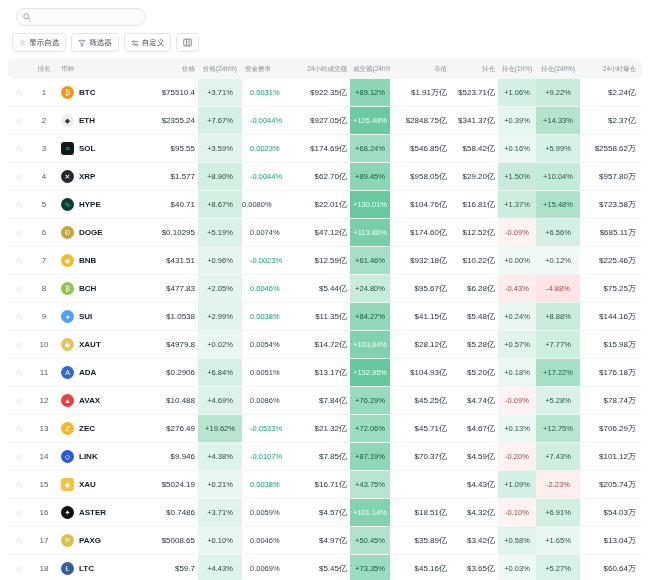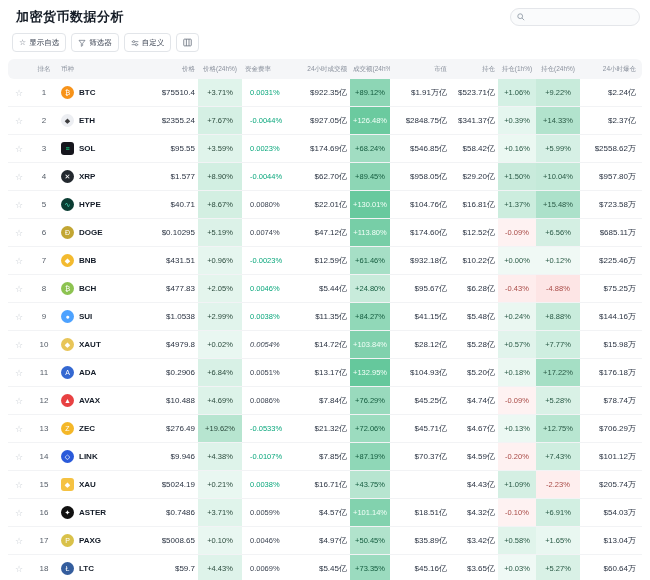--- a/index.html
+++ b/index.html
@@ -28,21 +28,20 @@
   .coinwrap{display:flex;align-items:center;gap:5px}
   .cicon{width:13px;height:13px;border-radius:50%;display:flex;align-items:center;justify-content:center;font-size:7px;flex:none;line-height:1}
   .cicon.square{border-radius:3px}
   .sym{font-weight:bold;color:#141c28;font-size:8px}
   .liq{padding-right:6px}
 </style>
 </head>
 <body>
 
 <div class="topbar">
-  <h1 class="title">加密货币数据分析</h1>
   <div class="search">
     <span class="sicon">
       <svg width="8" height="8" viewBox="0 0 10 10">
           <circle cx="4" cy="4" r="3" fill="none" stroke="currentColor" stroke-width="1.2"></circle>
           <line x1="6.3" y1="6.3" x2="9" y2="9" stroke="currentColor" stroke-width="1.2"></line>
         </svg>
     </span>
     <input placeholder="" style="">
   </div>
 </div>
@@ -202,21 +201,21 @@
         <td class="star">☆</td>
         <td class="rank">5</td>
         <td class="l">
           <span class="coinwrap">
             <span class="cicon" style="background: rgb(11, 61, 51); color: rgb(80, 227, 194);">∿</span>
             <span class="sym">HYPE</span>
           </span>
         </td>
         <td class="r">$40.71</td>
         <td class="c pct" style="background: rgba(38, 177, 115, 0.204); color: rgb(42, 74, 60);">+8.67%</td>
-        <td class="l pct" style="color: rgb(58, 66, 80); padding-left: 8px;">0.0080%</td>
+        <td class="l pct" style="color: rgb(58, 66, 80); padding-left: 0;">0.0080%</td>
         <td class="r">$22.01亿</td>
         <td class="c pct" style="background: rgba(38, 177, 115, 0.694); color: rgb(242, 255, 248);">+130.01%</td>
         <td class="r">$104.76亿</td>
         <td class="r">$16.81亿</td>
         <td class="c pct" style="background: rgba(38, 177, 115, 0.235); color: rgb(42, 90, 70);">+1.37%</td>
         <td class="c pct" style="background: rgba(38, 177, 115, 0.38); color: rgb(42, 90, 70);">+15.48%</td>
         <td class="r liq">$723.58万</td>
       </tr>
       <tr>
         <td class="star">☆</td>
@@ -302,21 +301,21 @@
         <td class="star">☆</td>
         <td class="rank">10</td>
         <td class="l">
           <span class="coinwrap">
             <span class="cicon" style="background: rgb(232, 197, 88); color: rgb(255, 255, 255);">◆</span>
             <span class="sym">XAUT</span>
           </span>
         </td>
         <td class="r">$4979.8</td>
         <td class="c pct" style="background: rgba(38, 177, 115, 0.1); color: rgb(42, 74, 60);">+0.02%</td>
-        <td class="l pct" style="color: rgb(58, 66, 80); padding-left: 8px; font-style: italic;">0.0054%</td>
+        <td class="l pct" style="color: rgb(58, 66, 80); padding-left: 8px;">0.0054%</td>
         <td class="r">$14.72亿</td>
         <td class="c pct" style="background: rgba(38, 177, 115, 0.584); color: rgb(242, 255, 248);">+103.84%</td>
         <td class="r">$28.12亿</td>
         <td class="r">$5.28亿</td>
         <td class="c pct" style="background: rgba(38, 177, 115, 0.137); color: rgb(42, 90, 70);">+0.57%</td>
         <td class="c pct" style="background: rgba(38, 177, 115, 0.224); color: rgb(42, 90, 70);">+7.77%</td>
         <td class="r liq">$15.98万</td>
       </tr>
       <tr>
         <td class="star">☆</td>

